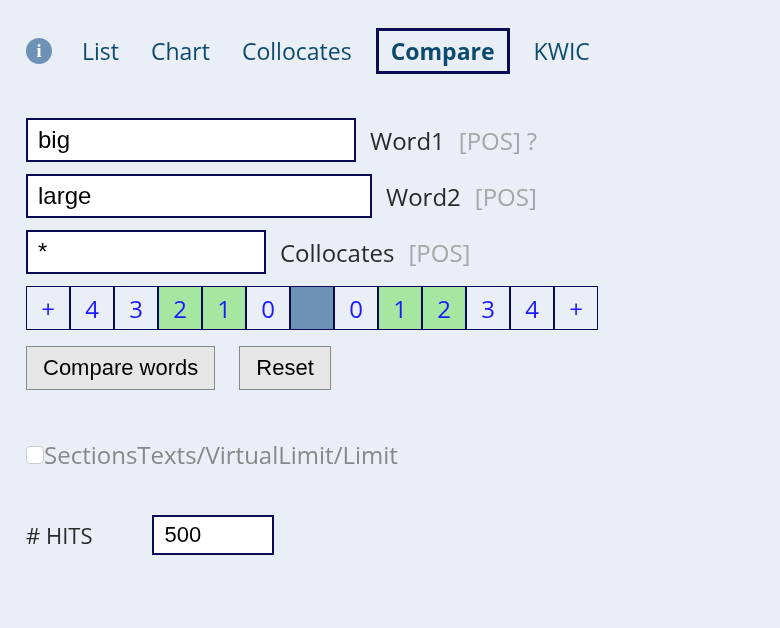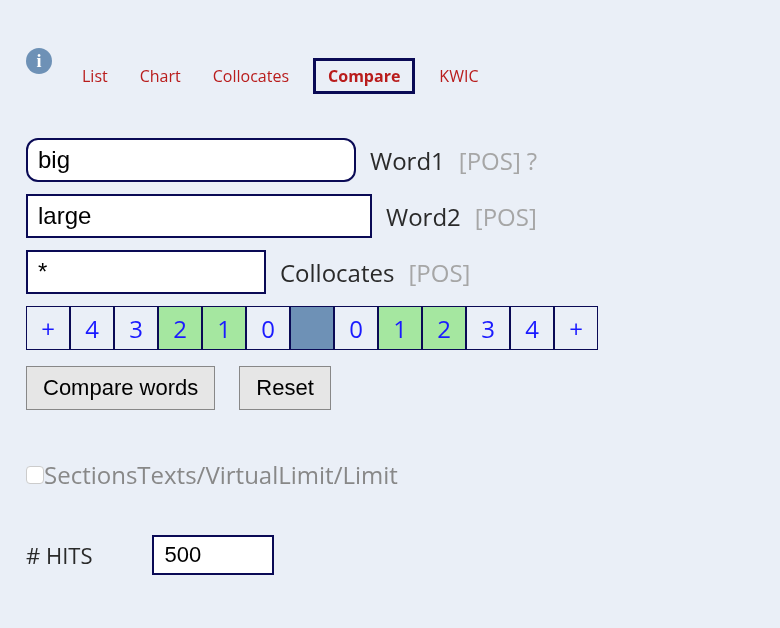--- a/index.html
+++ b/index.html
@@ -27,46 +27,45 @@
     color: #fff;
     font-weight: bold;
     font-family: Georgia, serif;
     font-size: 18px;
     display: inline-flex;
     align-items: center;
     justify-content: center;
     margin-right: 6px;
   }
   .tab {
-    color: #b91c1c;
-    font-size: 16px;
+    color: #0c4a6e;
+    font-size: 23px;
     cursor: pointer;
     padding: 4px 8px;
-    margin-top: 30px;
   }
   .tab.active {
     font-weight: 700;
     border: 3px solid #0a0a55;
     padding: 4px 12px;
   }
   .row {
     display: flex;
     align-items: center;
     gap: 14px;
     margin-bottom: 12px;
   }
   .text-input {
     border: 2px solid #0a0a55;
     background: #fff;
     font-size: 24px;
     padding: 4px 10px;
     height: 44px;
     outline: none;
   }
-  .w1 { width: 330px; border-radius: 12px; }
+  .w1 { width: 330px; }
   .w2 { width: 346px; }
   .w3 { width: 240px; }
   .label { color: #2a2a2a; font-size: 24px; }
   .pos { color: #a6a6a6; font-size: 24px; }
   .qmark { color: #a6a6a6; font-size: 24px; margin-left: -8px; }
   .span-strip {
     display: flex;
     margin-top: 4px;
     margin-bottom: 16px;
   }

